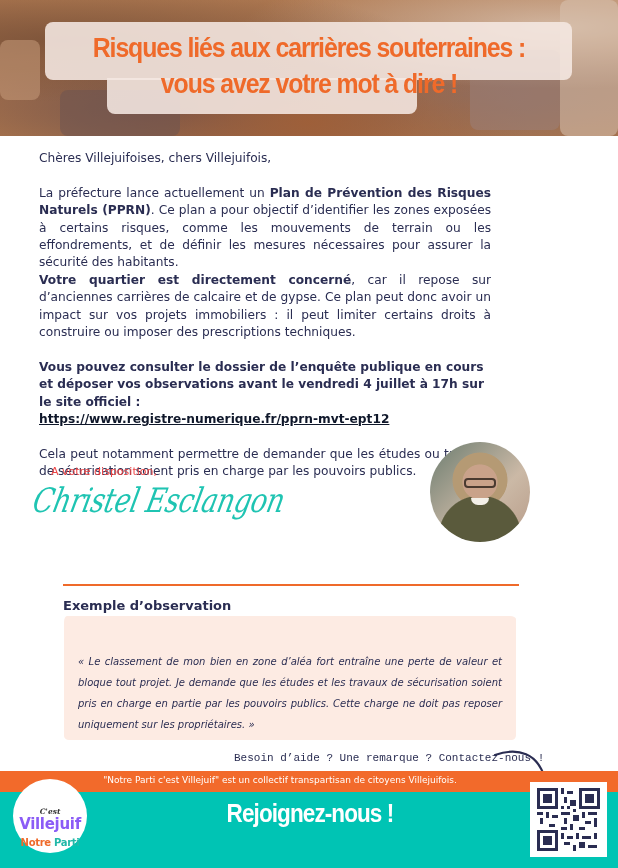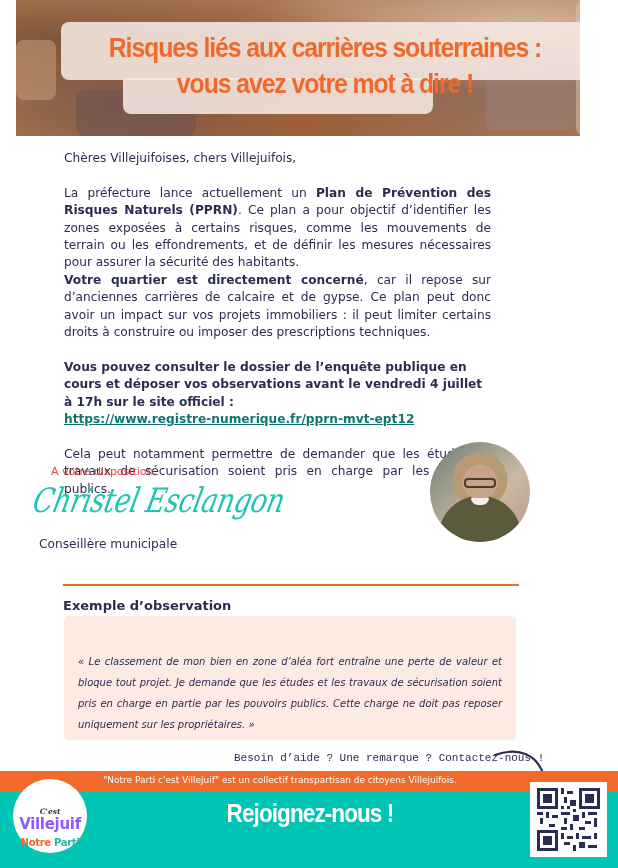--- a/index.html
+++ b/index.html
@@ -1,21 +1,21 @@
 <!DOCTYPE html>
 <html><head>
 <meta charset="utf-8">
 <style>
   * { box-sizing: border-box; margin: 0; padding: 0; }
   html, body { width: 618px; height: 868px; background: #ffffff; overflow: hidden; }
   body { font-family: "DejaVu Sans", sans-serif; color: #2a2d52; position: relative; }
 
   
   .banner {
-    position: absolute; left: 16px; top: 0; width: 564px; height: 136px;
+    position: absolute; left: 0; top: 0; width: 618px; height: 136px;
     background:
       radial-gradient(ellipse at 10% 30%, rgba(120,80,55,0.85), transparent 45%),
       radial-gradient(ellipse at 90% 20%, rgba(215,190,170,0.9), transparent 40%),
       radial-gradient(ellipse at 50% 90%, rgba(160,95,55,0.9), transparent 50%),
       radial-gradient(ellipse at 30% 80%, rgba(110,80,75,0.9), transparent 40%),
       radial-gradient(ellipse at 75% 70%, rgba(140,110,100,0.8), transparent 45%),
       linear-gradient(180deg, #b07a52 0%, #9c6a4a 50%, #a8734c 100%);
     overflow: hidden;
   }
   .banner .rock { position: absolute; border-radius: 8px; opacity: 0.55; }
@@ -32,24 +32,24 @@
     font-family: "Liberation Sans", sans-serif; font-weight: bold;
     font-size: 27px; line-height: 36px; color: #ef6a2a; letter-spacing: -1.2px;
     transform: scaleX(0.92);
   }
 
   
   .content {
     position: absolute; left: 39px; top: 150px; width: 452px;
     font-size: 12.2px; line-height: 17.4px; color: #2a2d52;
   }
-  .content p { text-align: justify; margin-left: 25px; }
+  .content p { text-align: justify; }
   .content .gap { height: 17.4px; }
   .content b { font-weight: bold; color: #2a2d52; }
-  .content a { color: #0f766e; font-weight: bold; text-decoration: underline; text-align: center; }
+  .content a { color: #0f172a; font-weight: bold; text-decoration: underline; text-align: center; }
 
   .signoff {
     position: absolute; left: 51px; top: 465px; font-size: 11px; color: #ef4444;
   }
   .signature {
     position: absolute; left: 38px; top: 481px; font-family: "DejaVu Serif", serif;
     font-style: italic; font-size: 27px; color: #1fc4b2; letter-spacing: -0.5px;
     transform: skewX(-12deg) scaleY(1.25); transform-origin: left top;
   }
   .role {
@@ -145,21 +145,20 @@
   <p><b>Votre quartier est directement concerné</b><span>, car il repose sur d’anciennes carrières de calcaire et de gypse. Ce plan peut donc avoir un impact sur vos projets immobiliers : il peut limiter certains droits à construire ou imposer des prescriptions techniques.</span></p>
   <div class="gap"></div>
   <p style="text-align:left"><b>Vous pouvez consulter le dossier de l’enquête publique en cours et déposer vos observations avant le vendredi 4 juillet à 17h sur le site officiel :</b><br><a>https://www.registre-numerique.fr/pprn-mvt-ept12</a></p>
   <div class="gap"></div>
   <p>Cela peut notamment permettre de demander que les études ou travaux de sécurisation soient pris en charge par les pouvoirs publics.</p>
 </div>
 
 <div class="signoff">A votre disposition,</div>
 <div class="signature">Christel Esclangon</div>
 <div class="role">
-  <div>Conseillère municipale</div>
 </div>
 <div class="portrait">
   <div class="glasses"></div>
   <div class="smile"></div>
 </div>
 
 <div class="divider"></div>
 
 <div class="example-title">Exemple d’observation</div>
 <div class="example-box"></div>

